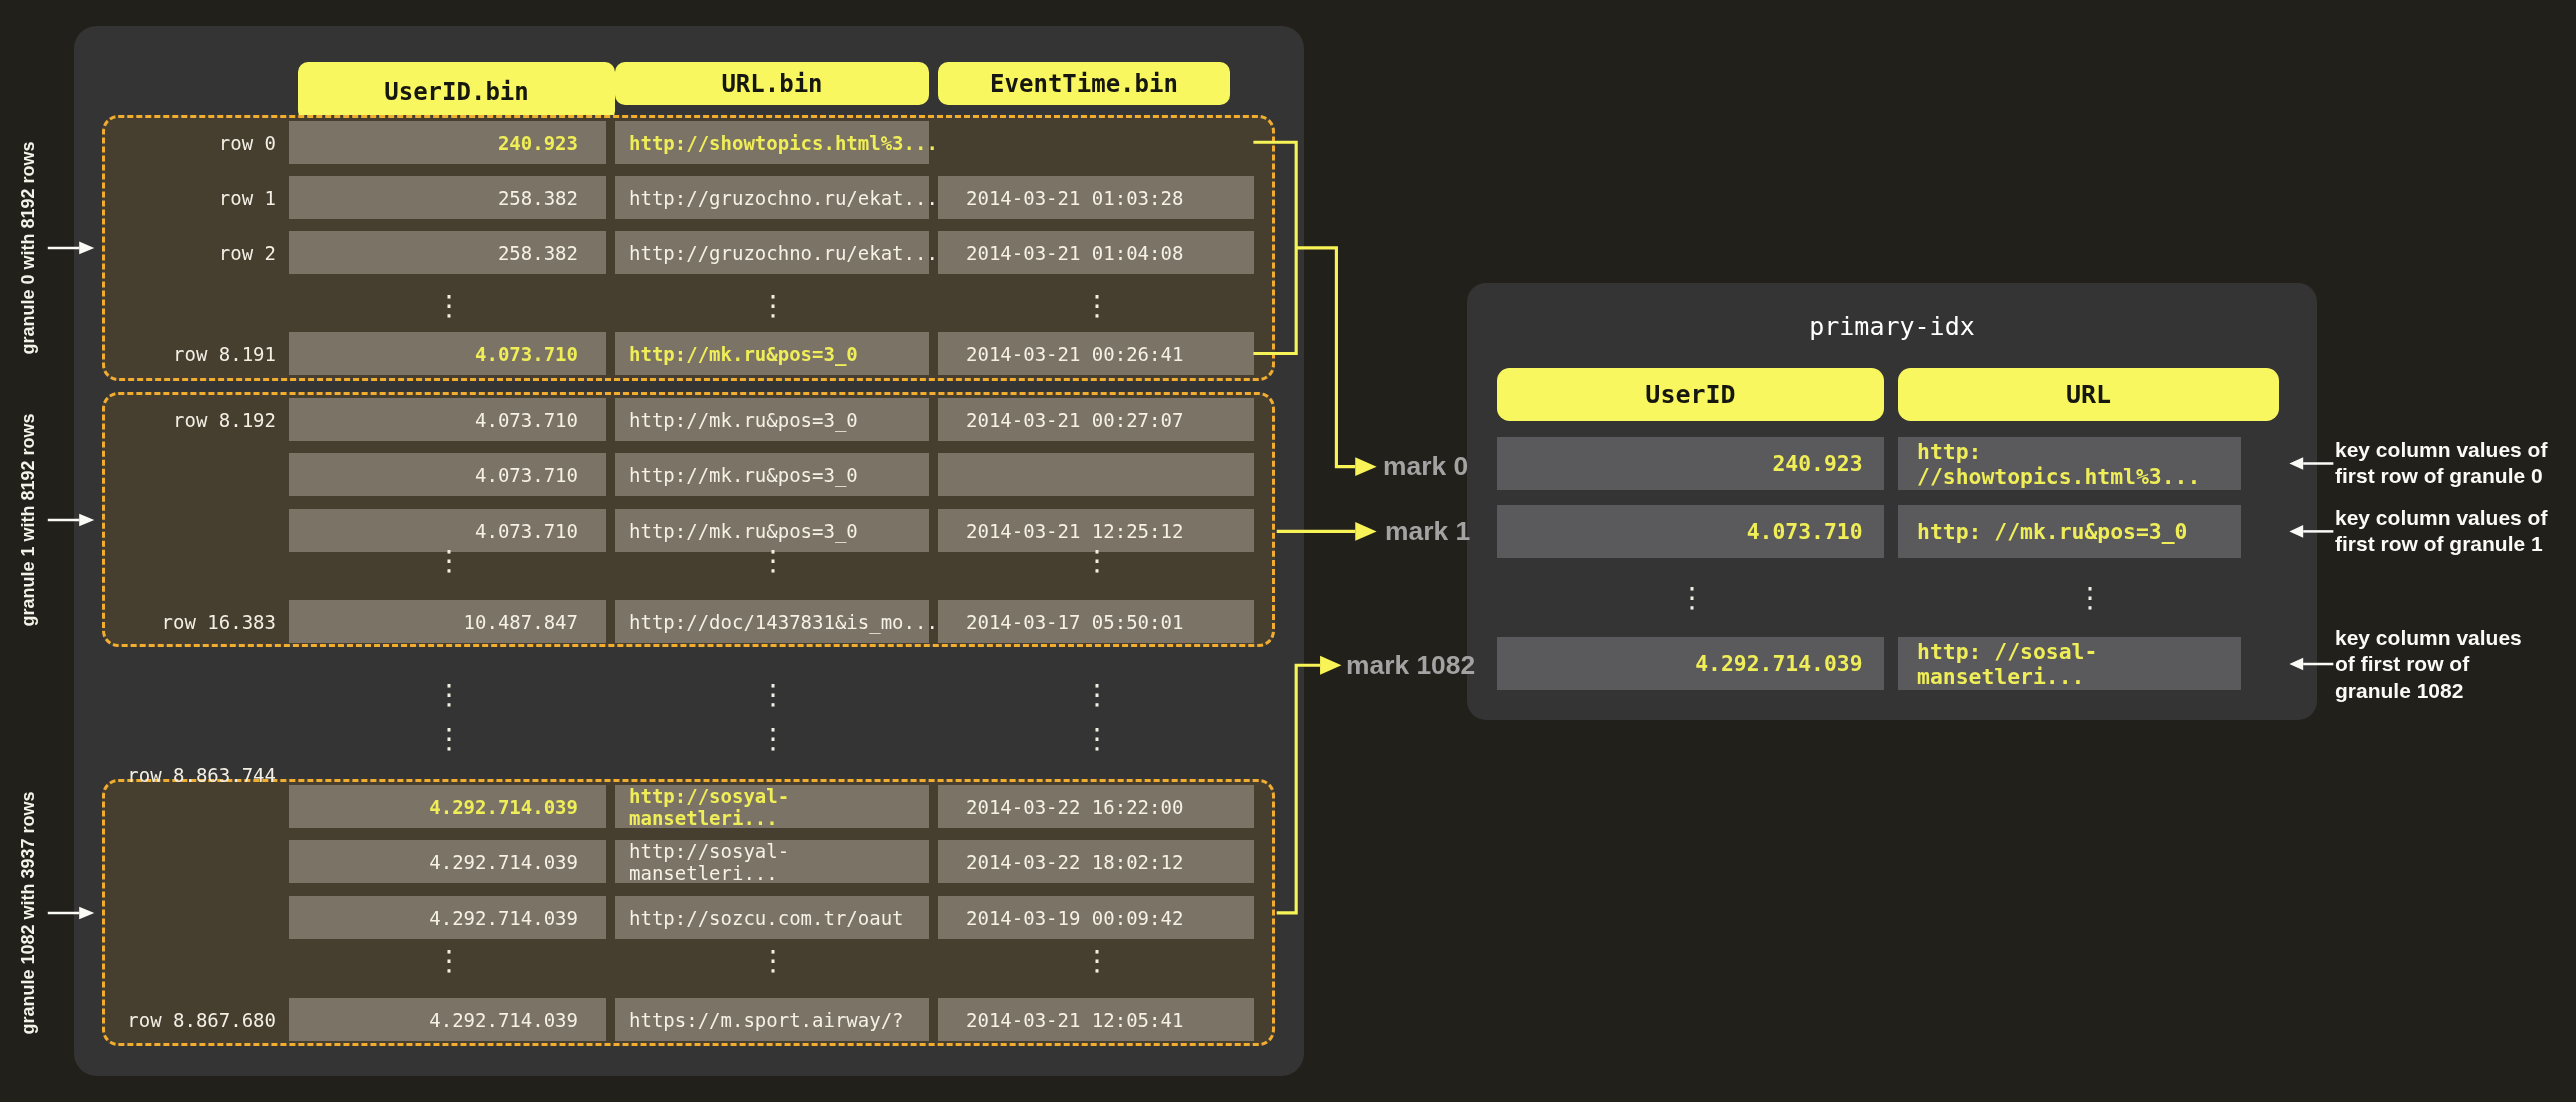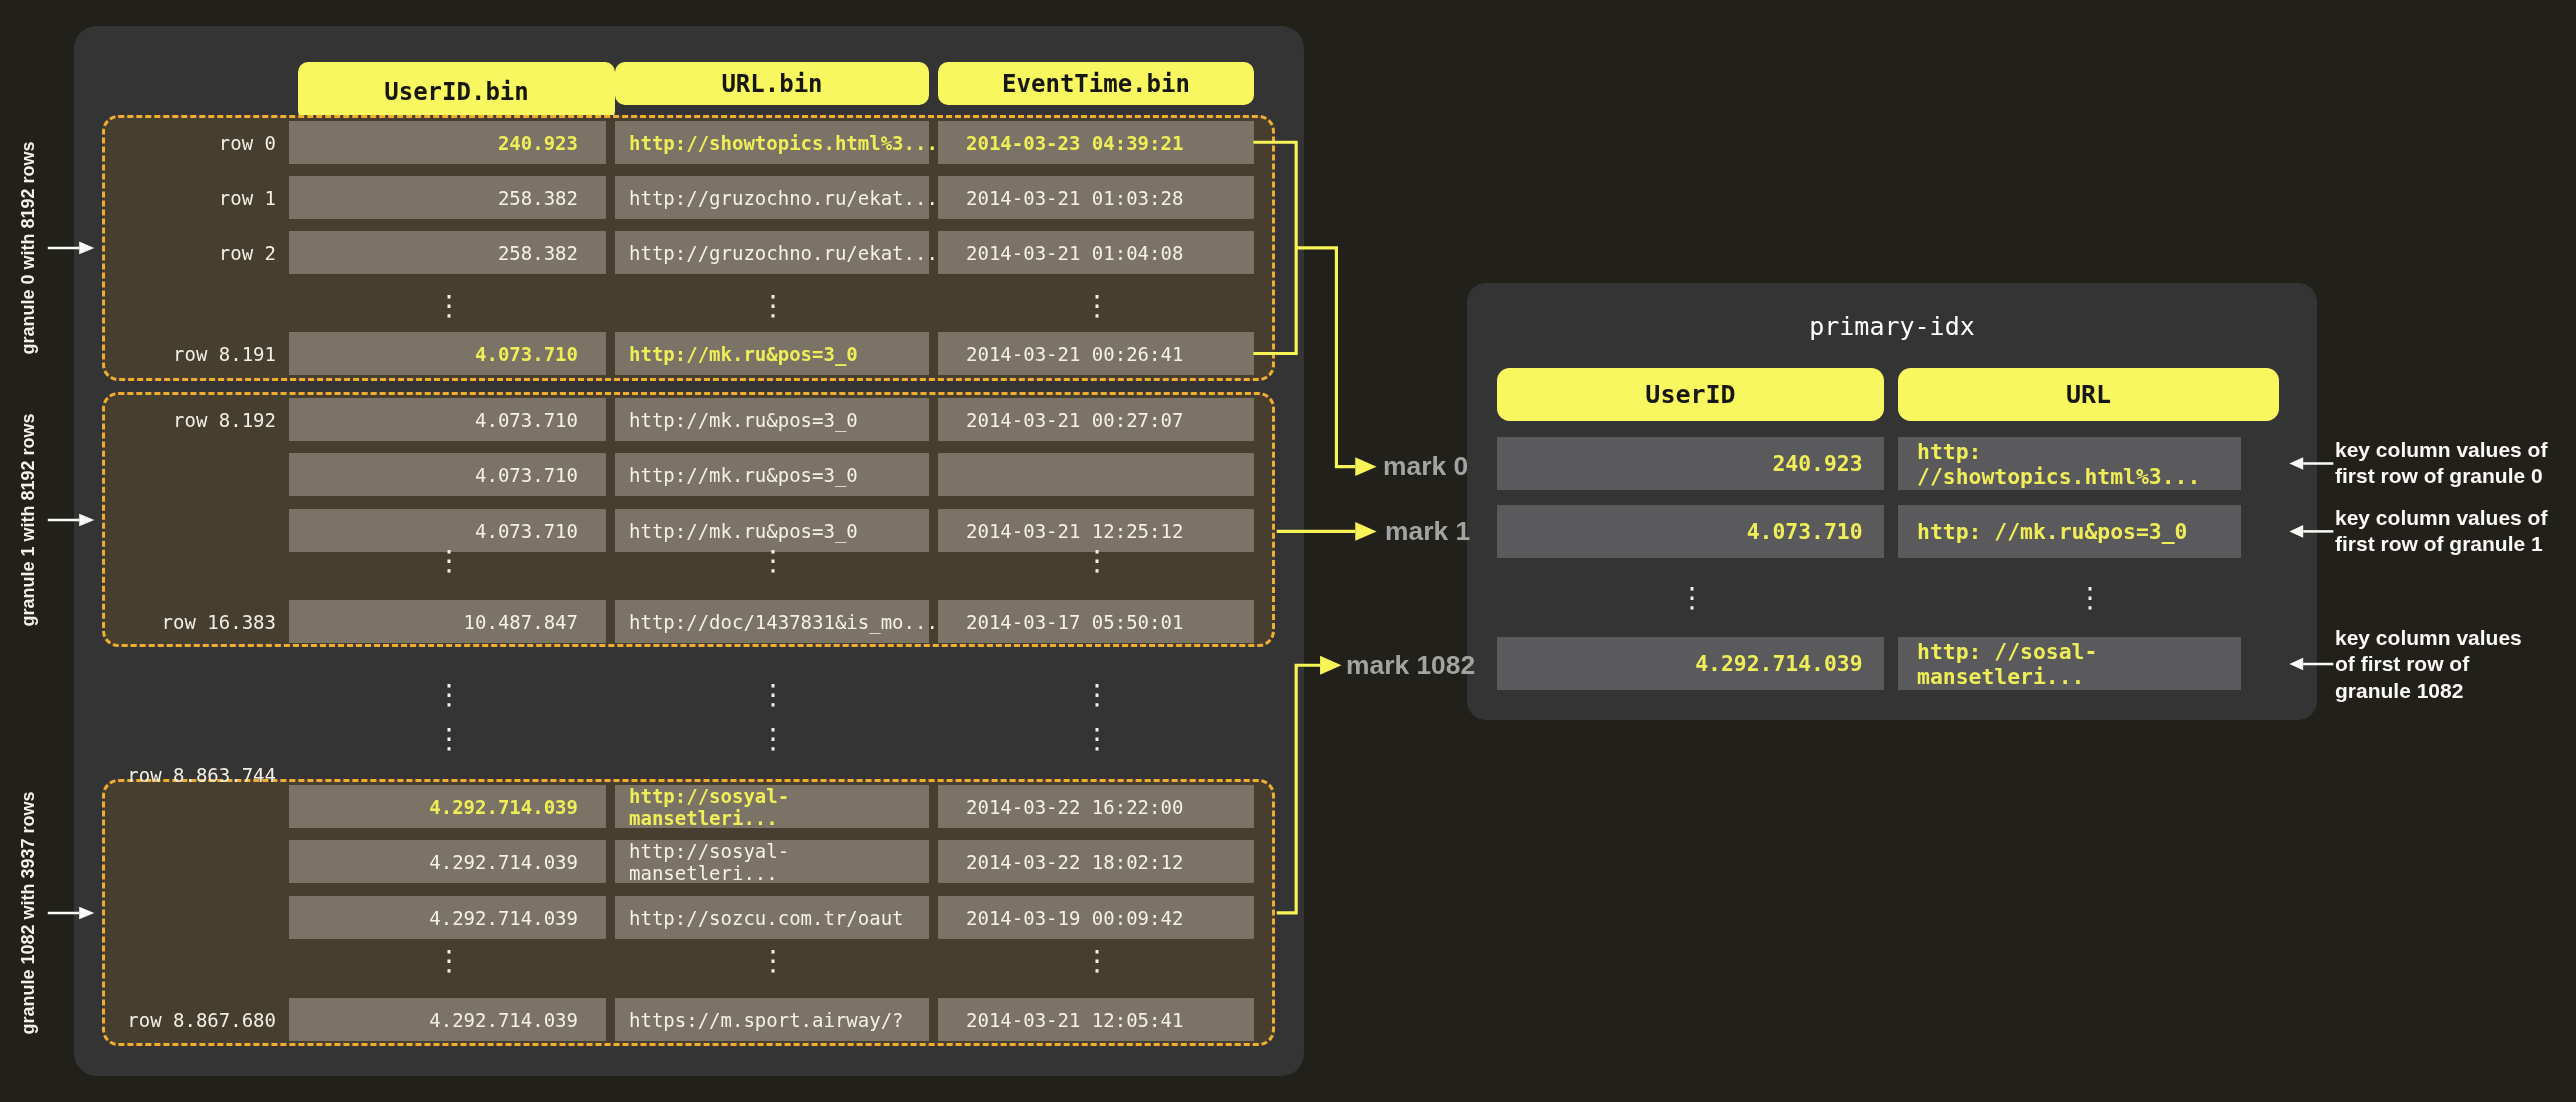--- a/index.html
+++ b/index.html
@@ -49,34 +49,33 @@
 <body>
 
 <div class="stage">
 
   <div class="panel" style="left:74px;top:26.4px;width:1230px;height:1050px"></div>
 
   <div class="panel" style="left:1467px;top:283px;width:850px;height:437px;border-radius:19px"></div>
 
   <div class="pill" style="left:298px;top:62px;width:317px;height:59px">UserID.bin</div>
   <div class="pill" style="left:615px;top:62px;width:314px;height:43px">URL.bin</div>
-  <div class="pill" style="left:938px;top:62px;width:316px;height:43px">EventTime.bin</div>
+  <div class="pill" style="left:938px;top:62px;width:292px;height:43px">EventTime.bin</div>
 
   <div class="granule" style="top:115px;height:266px"></div>
   <div class="granule" style="top:392px;height:255px"></div>
   <div class="granule" style="top:779px;height:267px"></div>
 
   <div class="side-label" style="top:248px">granule 0 with 8192 rows</div>
   <div class="side-label" style="top:520px">granule 1 with 8192 rows</div>
   <div class="side-label" style="top:913px">granule 1082 with 3937 rows</div>
 
   <div class="rowlabel" style="top:121px">row 0</div>
   <div class="cell uid hl" style="top:121px">240.923</div>
   <div class="cell url hl" style="top:121px">http://showtopics.html%3...</div>
-  <div class="cell time hl" style="top:121px">2014-03-23 04:39:21</div>
 
   <div class="rowlabel" style="top:176px">row 1</div>
   <div class="cell uid" style="top:176px">258.382</div>
   <div class="cell url" style="top:176px">http://gruzochno.ru/ekat...</div>
   <div class="cell time" style="top:176px">2014-03-21 01:03:28</div>
 
   <div class="rowlabel" style="top:231px">row 2</div>
   <div class="cell uid" style="top:231px">258.382</div>
   <div class="cell url" style="top:231px">http://gruzochno.ru/ekat...</div>
   <div class="cell time" style="top:231px">2014-03-21 01:04:08</div>

